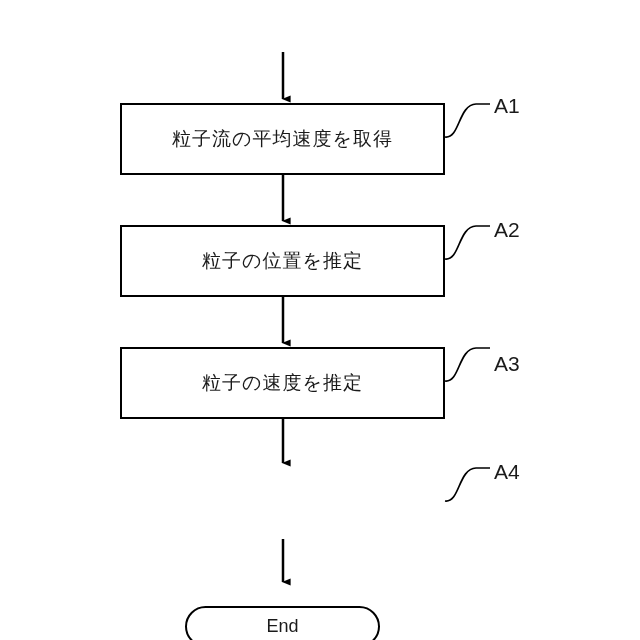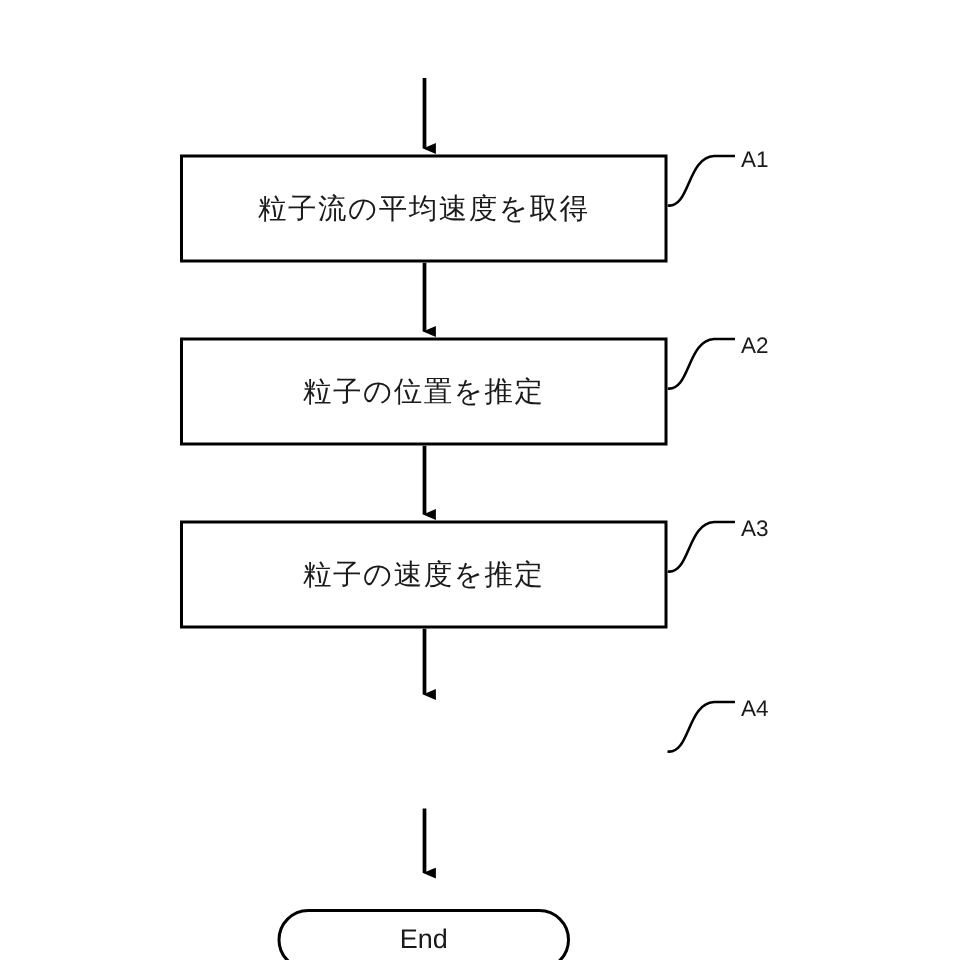--- a/index.html
+++ b/index.html
@@ -50,28 +50,28 @@
   }
   #step-box-1 { top: 103px; }
   #step-box-2 { top: 225px; }
   #step-box-3 { top: 347px; }
   #step-box-4 { top: 467px; }
   .ref-label {
     position: absolute;
     left: 494px;
     width: 60px;
     height: 24px;
-    font-size: 15px;
+    font-size: 21px;
     color: #1a1a1a;
     display: flex;
     align-items: center;
   }
   #ref-label-1 { top: 94px; }
   #ref-label-2 { top: 218px; }
-  #ref-label-3 { top: 340px; align-items: center; }
+  #ref-label-3 { top: 352px; align-items: center; }
   #ref-label-4 { top: 460px; }
   #connector-layer {
     position: absolute;
     top: 0;
     left: 0;
     width: 640px;
     height: 640px;
     pointer-events: none;
   }
 </style>

